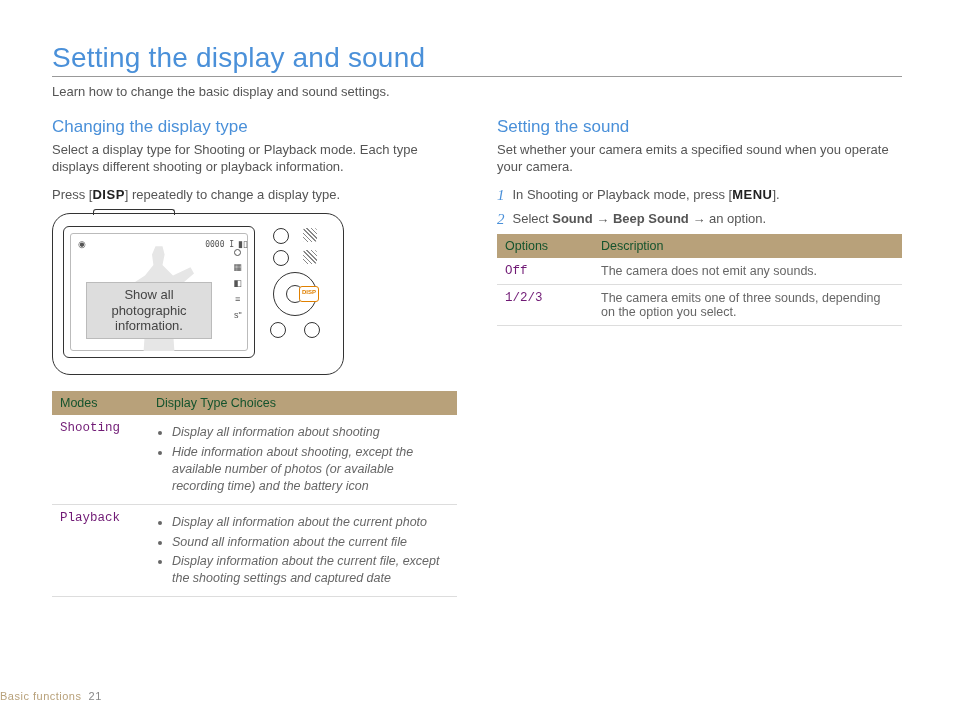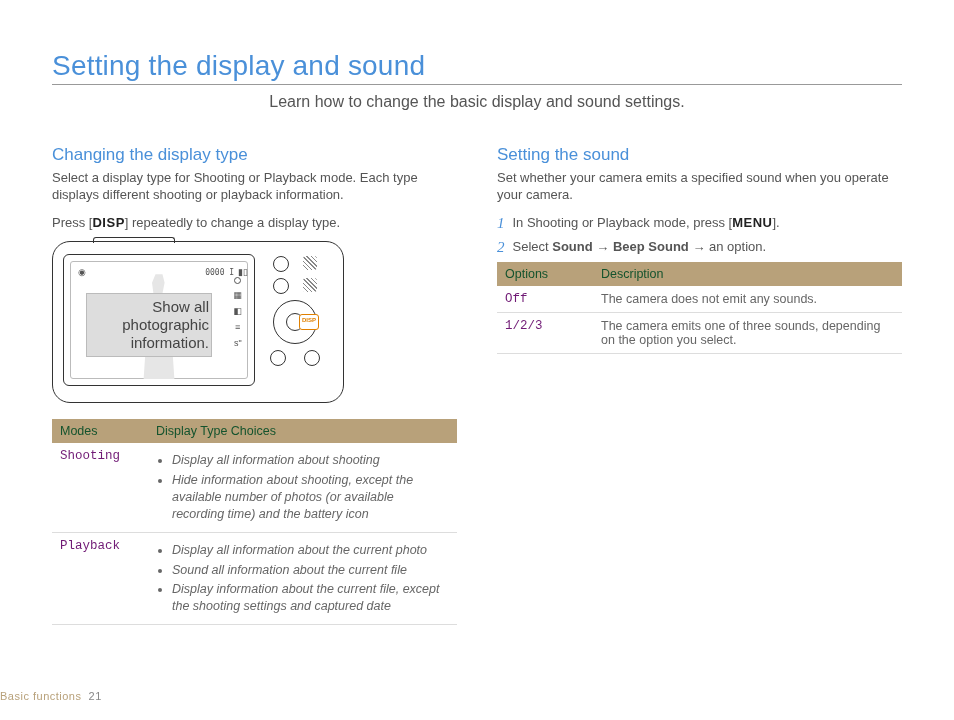--- a/index.html
+++ b/index.html
@@ -18,25 +18,25 @@
     position:relative;
     font-size:13px;
   }
   .page{
     padding:34px 52px 0 52px;
   }
   h1{
     font-weight:300;
     font-size:28px;
     color:var(--blue);
-    margin:16px 0 2px 0;
+    margin:8px 0 2px 0;
     letter-spacing:.2px;
   }
   .title-rule{border:none;border-top:1px solid #999;margin:0 0 6px 0;}
-  .intro{margin:0 0 32px 0;font-size:16px;text-align:center;}
+  .intro{margin:0 0 16px 0;font-size:13px;}
   .cols{display:flex;gap:40px;}
   .col{flex:1;min-width:0;}
   h2{
     font-weight:400;
     font-size:17px;
     color:var(--blue);
     margin:0 0 4px 0;
   }
   p{margin:0 0 10px 0;line-height:1.35;}
   .btn-label{font-weight:bold;font-family:Arial,sans-serif;color:#222;letter-spacing:.5px;}
@@ -55,23 +55,23 @@
     position:absolute;left:10px;top:12px;width:190px;height:130px;
     border:1.5px solid #333;border-radius:6px;background:#fff;
   }
   .inner-screen{position:absolute;inset:6px;border:1px solid #bbb;border-radius:3px;}
   .silhouette{
     position:absolute;left:60px;bottom:6px;width:70px;height:105px;
     background:#e6e6e6;
     clip-path:polygon(45% 0,55% 0,58% 8%,55% 18%,70% 28%,95% 20%,100% 26%,72% 42%,68% 60%,72% 100%,28% 100%,32% 60%,20% 42%,0 48%,2% 40%,30% 28%,42% 18%,40% 8%);
   }
   .callout{
-    position:absolute;left:22px;top:38px;width:120px;
+    position:absolute;left:22px;top:55px;width:120px;
     background:#ddd;border:1px solid #bbb;
-    font-size:15px;color:#444;text-align:right;
+    font-size:13px;color:#444;text-align:center;
     padding:4px 2px;line-height:1.2;
   }
   .top-icons{position:absolute;top:12px;left:14px;font-size:9px;color:#555;display:flex;gap:4px;align-items:center;width:170px;}
   .top-icons .spacer{flex:1;}
   .side-icons{position:absolute;right:12px;top:22px;display:flex;flex-direction:column;gap:6px;font-size:9px;color:#555;align-items:center;}
   .dot{width:5px;height:5px;border:1px solid #555;border-radius:50%;}
   .ctrl-col{position:absolute;right:18px;top:14px;width:60px;display:flex;flex-direction:column;align-items:center;gap:6px;}
   .small-circle{width:14px;height:14px;border:1.5px solid #333;border-radius:50%;}
   .dpad{width:42px;height:42px;border:1.5px solid #333;border-radius:50%;position:relative;}
   .dpad-center{position:absolute;inset:12px;border:1.5px solid #333;border-radius:50%;}

